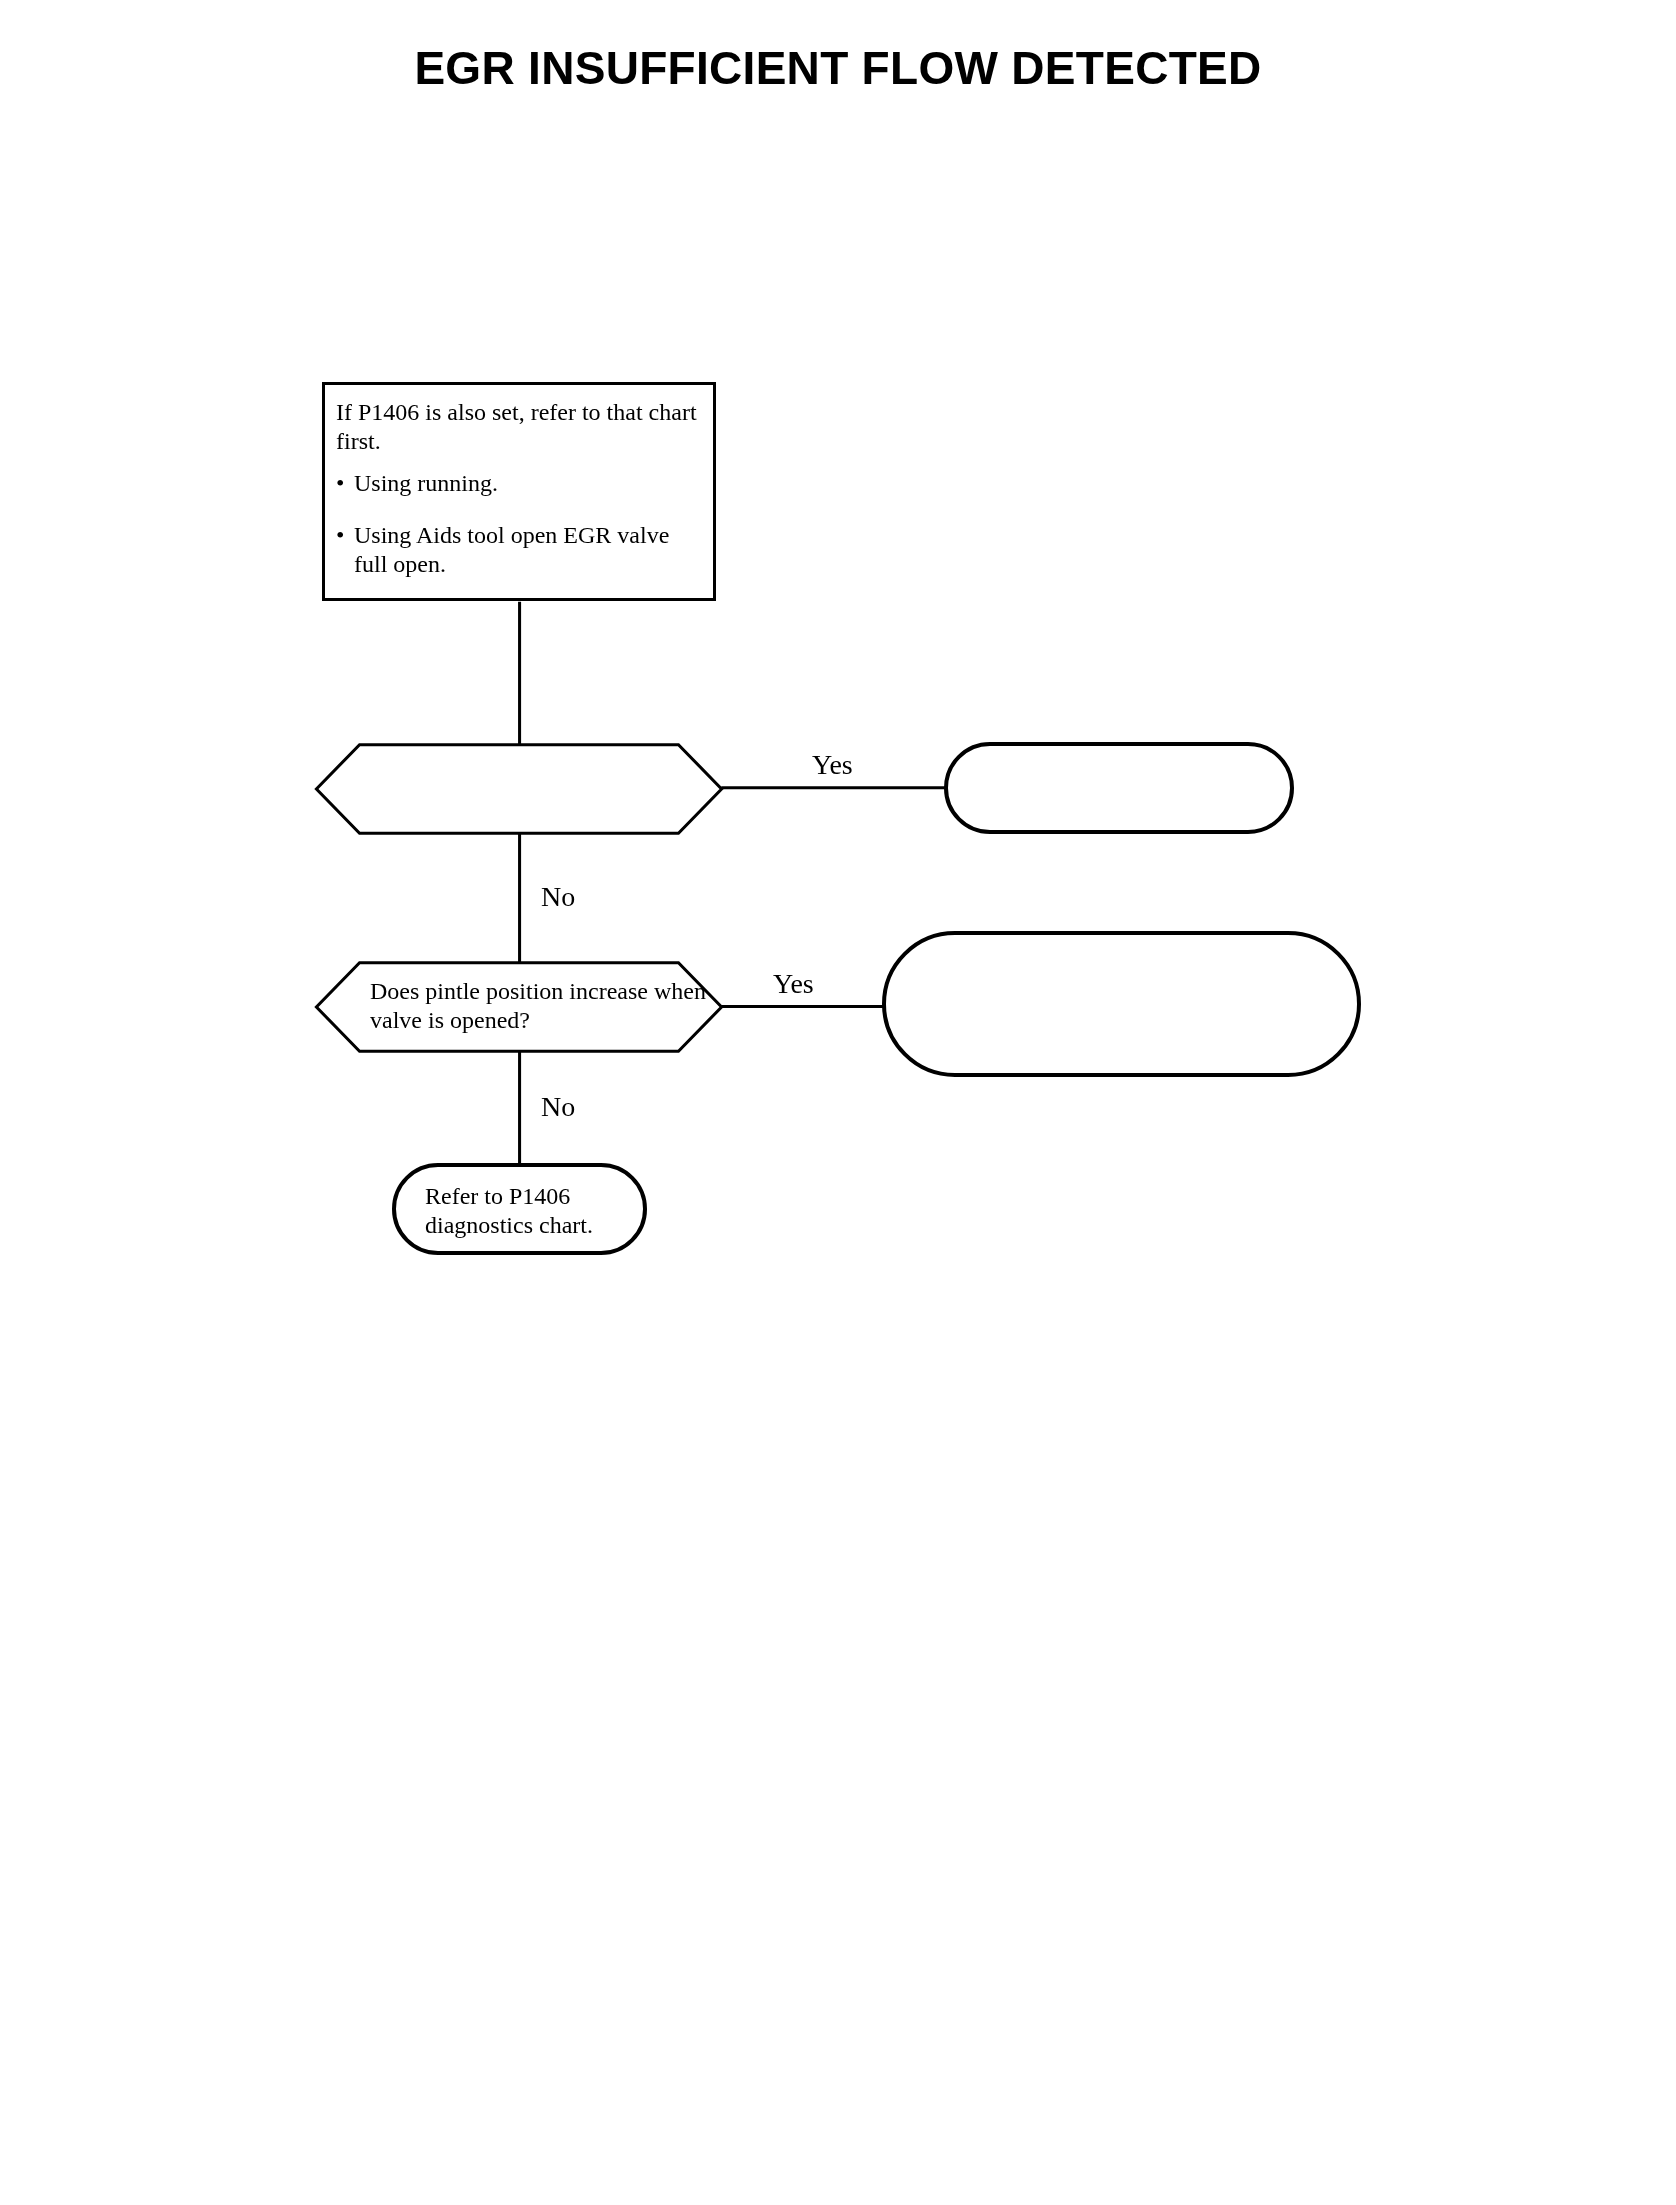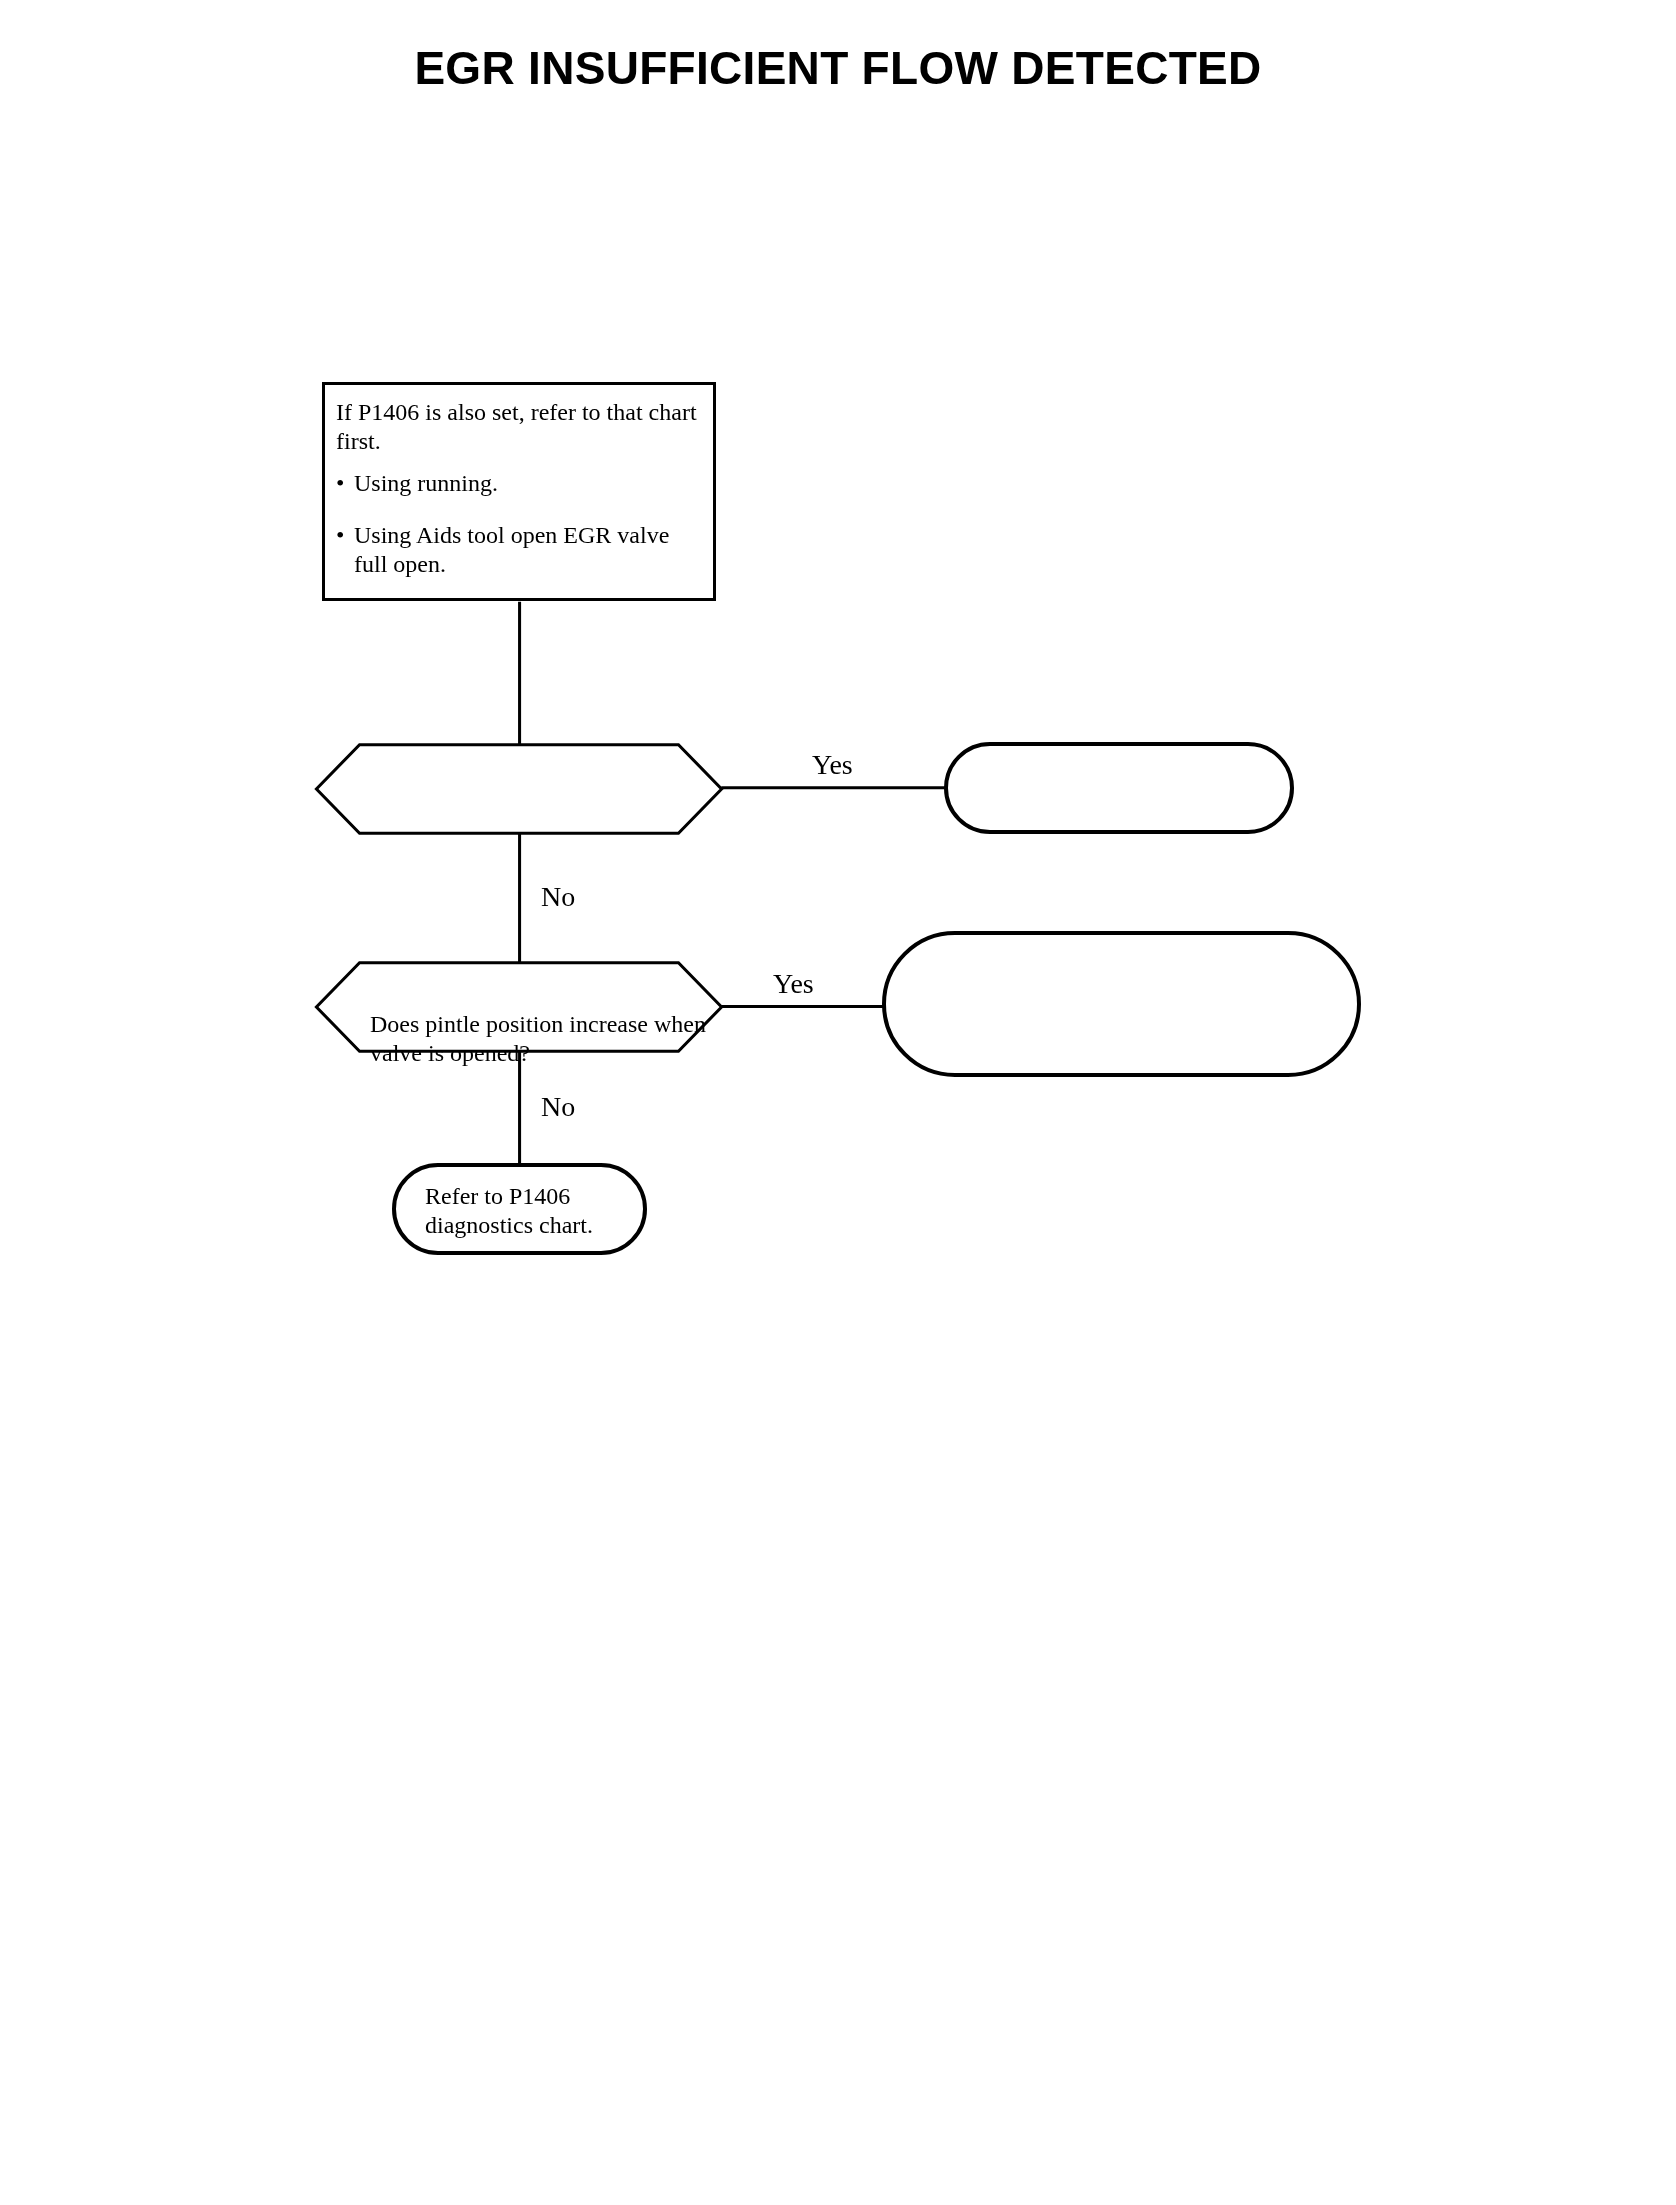--- a/index.html
+++ b/index.html
@@ -168,21 +168,21 @@
     <svg width="410" height="94" viewBox="0 0 675 154" xmlns="http://www.w3.org/2000/svg">
       <polygon points="75,4 600,4 671,77 600,150 75,150 4,77" fill="#ffffff" stroke="#000000" stroke-width="5"></polygon>
     </svg>
   </div>
 
   <div class="hexagon-wrap" style="left:314px; top:960px;">
     <svg width="410" height="94" viewBox="0 0 675 154" xmlns="http://www.w3.org/2000/svg">
       <polygon points="75,4 600,4 671,77 600,150 75,150 4,77" fill="#ffffff" stroke="#000000" stroke-width="5"></polygon>
     </svg>
   </div>
-  <div class="hex-label" style="left:370px; top:1010px; width:340px;">Does pintle position increase when valve is opened?</div>
+  <div class="hex-label" style="left:370px; top:977px; width:340px;">Does pintle position increase when valve is opened?</div>
 
   <div class="branch-label" style="left:812px; top:751px;">Yes</div>
 
   <div class="branch-label" style="left:541px; top:883px;">No</div>
 
   <div class="branch-label" style="left:773px; top:970px;">Yes</div>
 
   <div class="branch-label" style="left:541px; top:1093px;">No</div>
 
   <div class="round-node" style="left:944px; top:742px; width:350px; height:92px; border-radius:46px;"></div>

